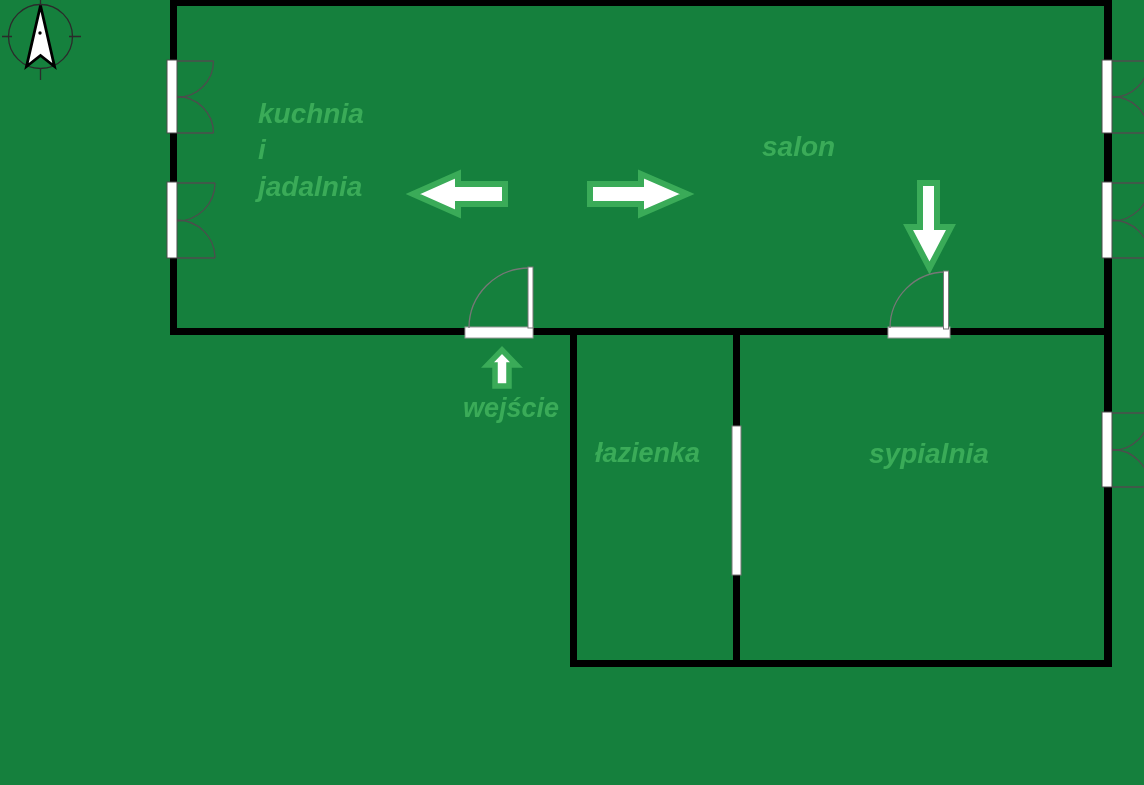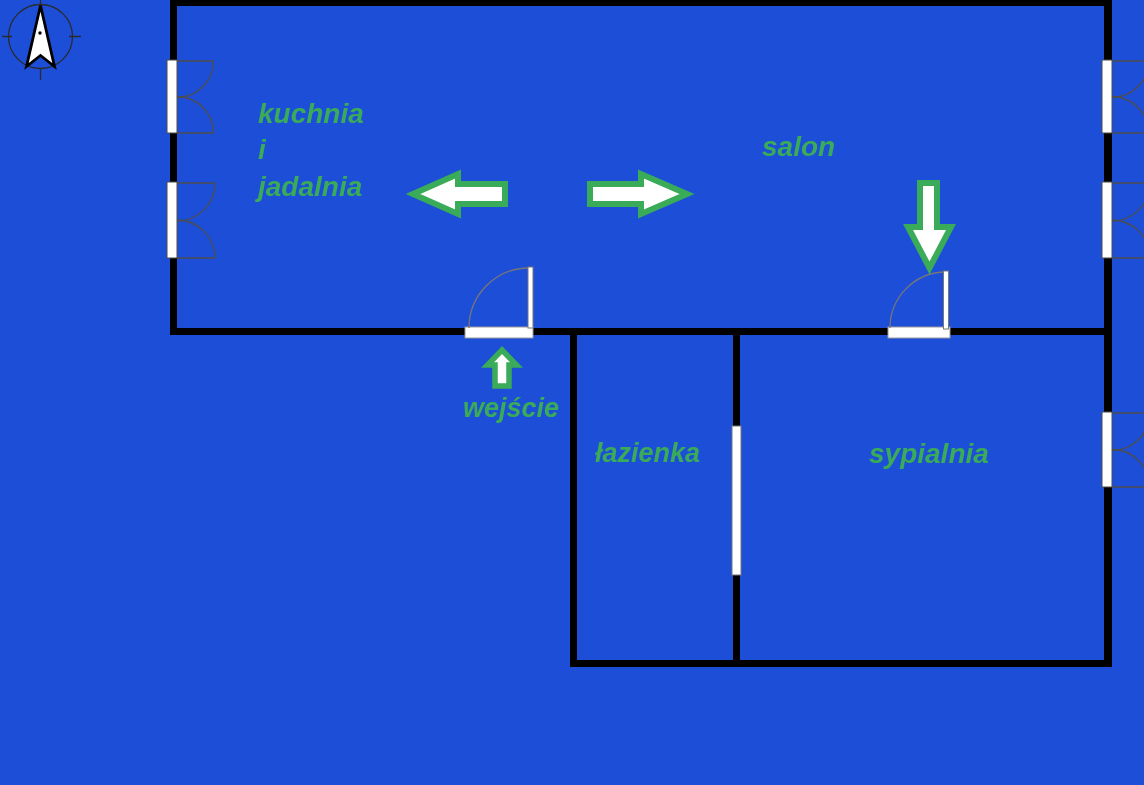--- a/index.html
+++ b/index.html
@@ -1,16 +1,16 @@
 <!DOCTYPE html>
 <html style="--annotation-green: #3aab58; --wall-black: #000000; --door-outline: #777777; --window-outline: #4d4d4d;"><head>
 <meta charset="utf-8">
 <style>
   html,body{margin:0;padding:0;background:#ffffff;}
-  .stage{position:relative;width:1144px;height:785px;background:#1d4ed8;overflow:hidden;
+  .stage{position:relative;width:1144px;height:785px;background:#15803d;overflow:hidden;
          font-family:"Liberation Sans",sans-serif;}
   svg{display:block;}
   .wall{fill:var(--wall-black,#000);}
   .win-frame{fill:#ffffff;stroke:var(--window-outline,#4d4d4d);stroke-width:1;}
   .win-line{fill:none;stroke:var(--window-outline,#4d4d4d);stroke-width:1.3;}
   .door-arc{fill:none;stroke:var(--door-outline,#777);stroke-width:1.3;}
   .door-leaf{fill:#ffffff;stroke:var(--door-outline,#777);stroke-width:1;}
   .threshold{fill:#ffffff;stroke:#9a9a9a;stroke-width:1;}
   .compass-line{fill:none;stroke:#2b2b2b;stroke-width:1.3;}
   .compass-needle{fill:#ffffff;stroke:#000;stroke-width:2.8;stroke-linejoin:miter;}

